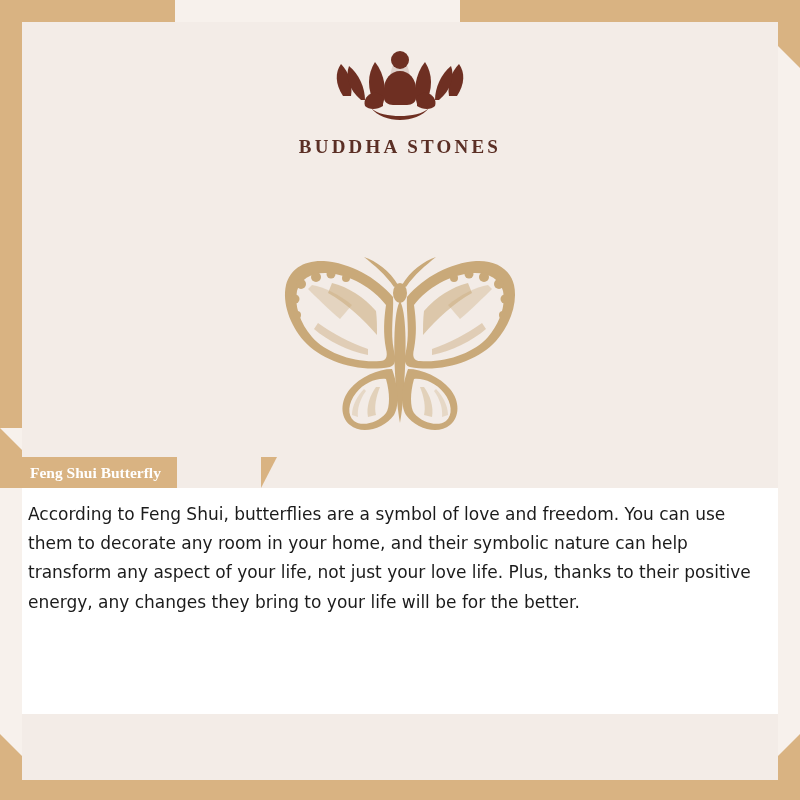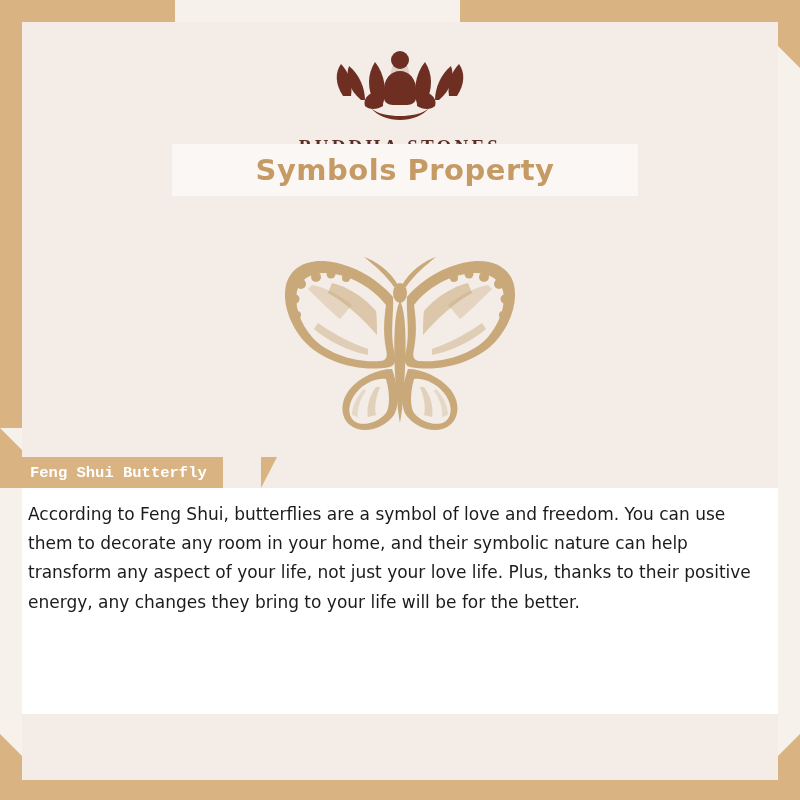--- a/index.html
+++ b/index.html
@@ -141,21 +141,21 @@
     top: 435px;
     left: -22px;
     height: 31px;
     background: #d9b382;
     display: flex;
     align-items: center;
     padding: 0 16px 0 30px;
     z-index: 5;
   }
   .ribbon-label {
-    font-family: Liberation Mono, monospace;
+    font-family: Liberation Serif, serif;
     font-size: 15.5px;
     font-weight: bold;
     color: #ffffff;
   }
   .ribbon-tail {
     position: absolute;
     top: 435px;
     left: 239px;
     width: 0; height: 0;
     border-top: 31px solid #d9b382;
@@ -225,23 +225,20 @@
           <circle cx="95" cy="30" r="9"></circle>
           <path d="M95 41 C86 41 79 49 79 59 L79 68 C79 72 83 75 88 75 L102 75 C107 75 111 72 111 68 L111 59 C111 49 104 41 95 41 Z"></path>
           <path d="M70 62 C62 64 58 70 60 76 C64 80 72 80 78 76 L78 66 Z"></path>
           <path d="M120 62 C128 64 132 70 130 76 C126 80 118 80 112 76 L112 66 Z"></path>
           <path d="M66 78 C72 86 84 90 95 90 C106 90 118 86 124 78 C118 84 106 86 95 86 C84 86 72 84 66 78 Z"></path>
         </g>
       </svg>
       <div class="brand-name">BUDDHA STONES</div>
     </div>
 
-    <div class="title-band">
-      <span class="title-text">Symbols Property</span>
-    </div>
 
     <div class="illustration">
       <svg width="400" height="230" viewBox="0 0 400 230">
         <g fill="#c9a979">
 
           <ellipse cx="200" cy="66" rx="7" ry="10"></ellipse>
           <path d="M200 74 C206 84 207 120 204 160 C203 178 201 190 200 196 C199 190 197 178 196 160 C193 120 194 84 200 74 Z"></path>
 
           <path d="M198 58 C190 44 176 34 164 30 C174 38 186 48 194 60 Z"></path>
           <path d="M202 58 C210 44 224 34 236 30 C226 38 214 48 206 60 Z"></path>

